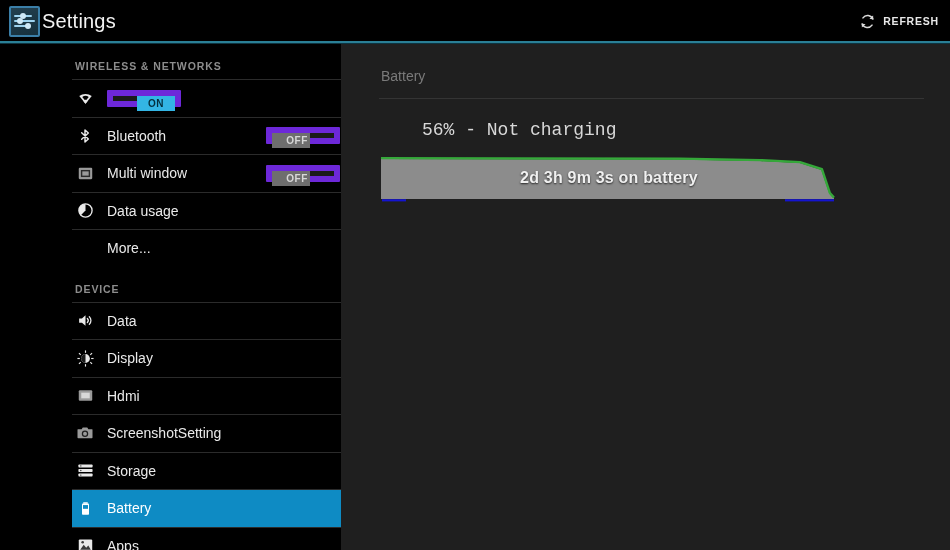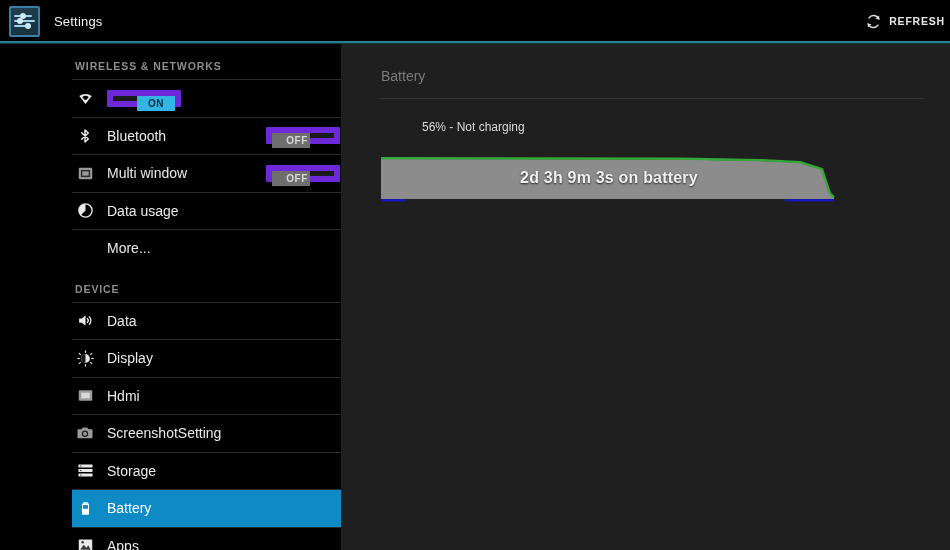--- a/index.html
+++ b/index.html
@@ -29,24 +29,24 @@
   .sl:nth-child(2) { width: 100%; }
   .sl:nth-child(3) { width: 70%; }
   .sl .knob {
     position: absolute; top: -2px; width: 6px; height: 6px;
     background: #cfe9f7; border-radius: 50%;
   }
   .sl:nth-child(1) .knob { left: 34%; }
   .sl:nth-child(2) .knob { left: 14%; }
   .sl:nth-child(3) .knob { left: 76%; }
   .ab-title {
-    margin-left: 14px; color: #f2f2f2; font-size: 13px; letter-spacing: .2px;
+    margin-left: 2px; color: #f2f2f2; font-size: 20px; letter-spacing: .2px;
   }
   .ab-right {
-    margin-left: auto; margin-right: 5px;
+    margin-left: auto; margin-right: 11px;
     display: flex; align-items: center; gap: 7px;
   }
   .ab-right .refresh-label {
     color: #e8e8e8; font-size: 10.5px; font-weight: bold; letter-spacing: .8px;
   }
   .underline {
     position: absolute; left: 0; top: 41px; width: 950px; height: 2px;
     background: #2a7f96;
   }
   .underline2 {
@@ -105,21 +105,21 @@
   .content-title {
     position: absolute; left: 40px; top: 24px;
     color: #7a7a7a; font-size: 14px;
   }
   .content-rule {
     position: absolute; left: 38px; top: 54px; width: 545px; height: 1px;
     background: #343434;
   }
   .battery-status {
     position: absolute; left: 81px; top: 76px;
-    color: #d8d8d8; font-size: 12px;
+    color: #d8d8d8; font-size: 18px; font-family: Liberation Mono, monospace;
   }
   .graph {
     position: absolute; left: 39px; top: 110px; width: 458px; height: 48px;
   }
   .graph-label {
     position: absolute; left: 0; top: 0; width: 458px; height: 48px;
     display: flex; align-items: center; justify-content: center;
     color: #f0f0f0; font-size: 16px; font-weight: bold;
     text-shadow: 0 1px 2px rgba(0,0,0,.75);
     letter-spacing: .2px; pointer-events: none;

